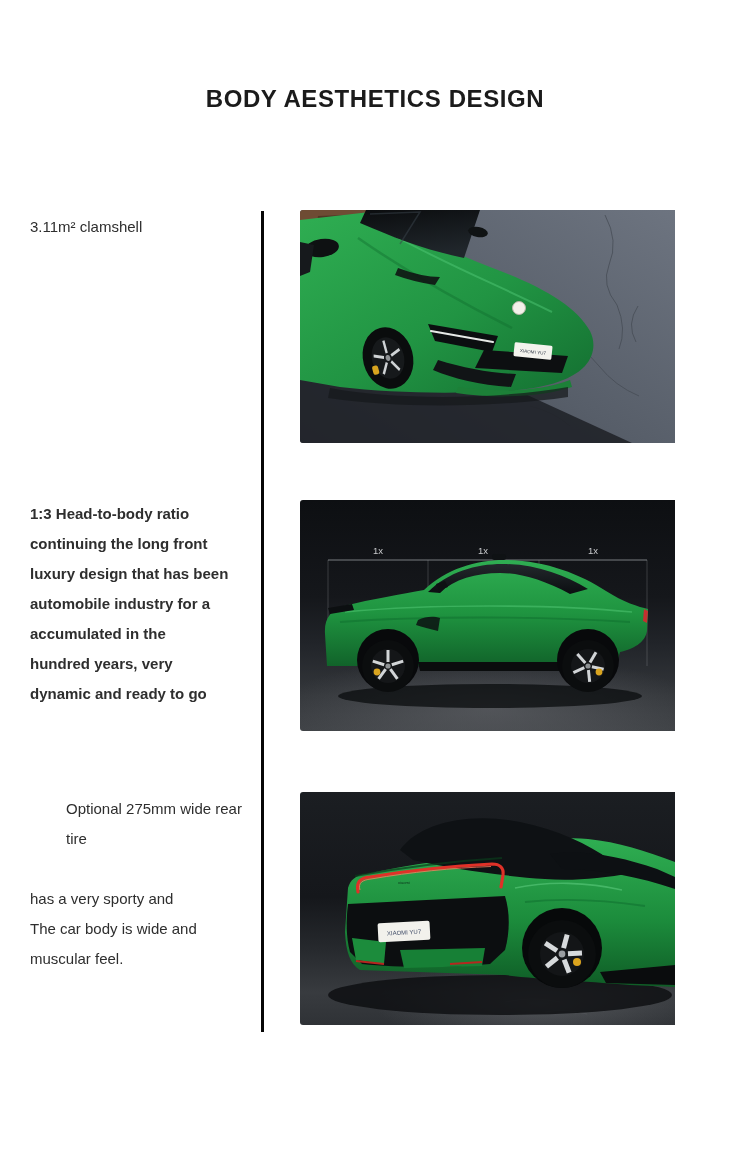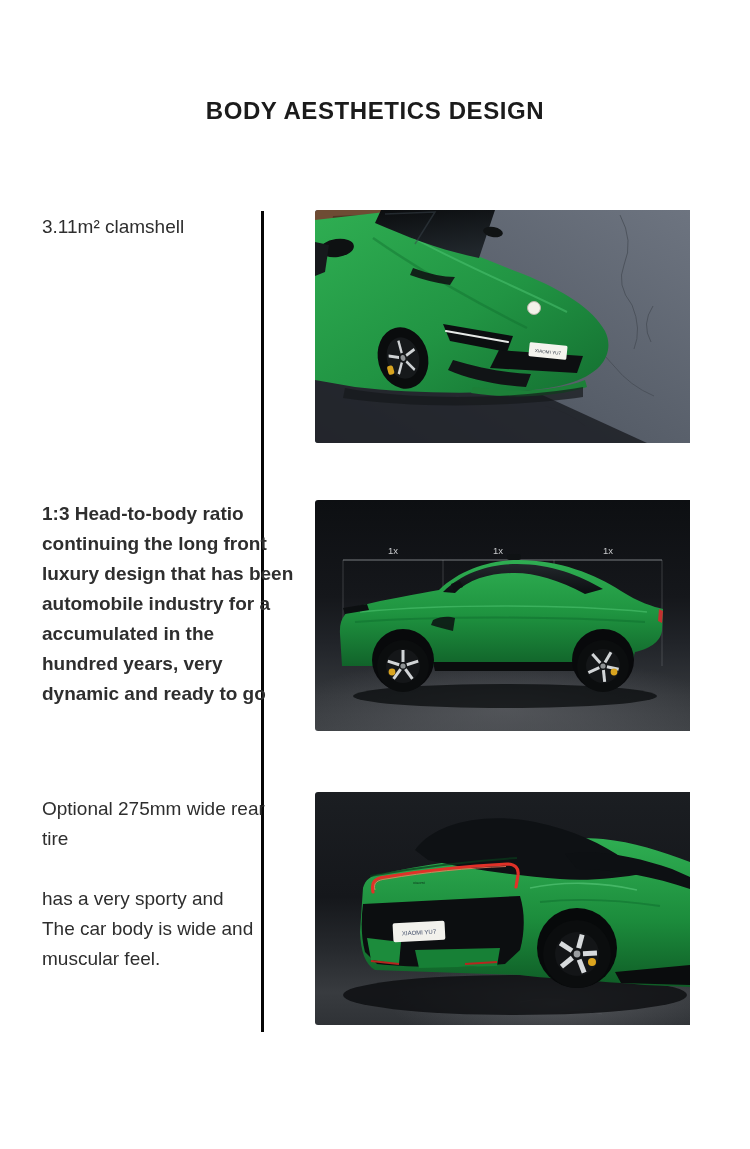--- a/index.html
+++ b/index.html
@@ -1,27 +1,27 @@
 <!DOCTYPE html>
 <html><head>
 <meta charset="utf-8">
 <style>
   html,body{margin:0;padding:0;background:#ffffff;}
   .page{position:relative;width:750px;height:1149px;background:#ffffff;overflow:hidden;
         font-family:"Liberation Sans",sans-serif;}
-  .title{position:absolute;top:97px;left:0;width:750px;margin:0;text-align:center;
+  .title{position:absolute;top:85px;left:0;width:750px;margin:0;text-align:center;
          font-size:24px;font-weight:700;letter-spacing:.6px;color:#1b1b1b;}
   .divider{position:absolute;left:261px;top:211px;width:3px;height:821px;background:#060606;}
-  .text-block{position:absolute;left:42px;width:216px;font-size:19px;color:#2e2e2e;}
+  .text-block{position:absolute;left:30px;width:216px;font-size:15px;color:#2e2e2e;}
   .text-block .line{height:30px;line-height:30px;white-space:nowrap;}
   #block-hood{top:212px;}
   #block-ratio{top:499px;font-weight:bold;}
-  #block-tire-a{top:794px;}
+  #block-tire-a{top:794px;margin-left:36px;}
   #block-tire-b{top:884px;}
-  .figure{position:absolute;left:315px;width:414px;border-radius:3px;overflow:hidden;}
+  .figure{position:absolute;left:300px;width:414px;border-radius:3px;overflow:hidden;}
   #fig-front{top:210px;height:233px;}
   #fig-side{top:500px;height:231px;}
   #fig-rear{top:792px;height:233px;}
   .figure svg{display:block;}
 </style>
 </head>
 <body>
 
 <div class="page">
 

